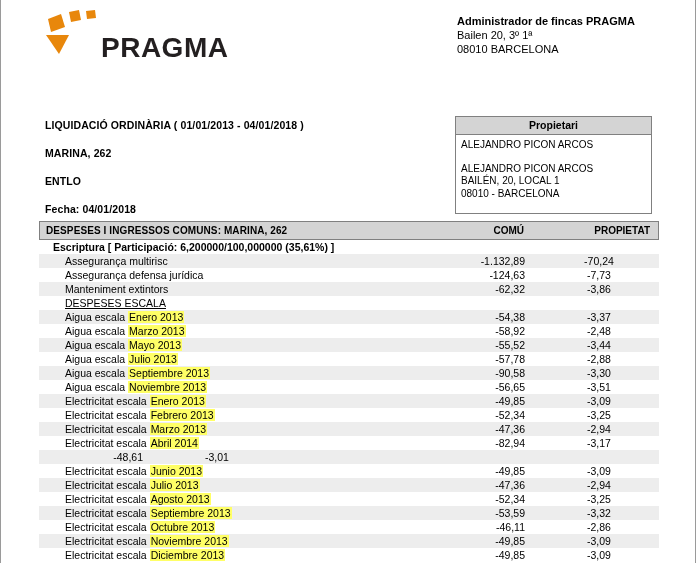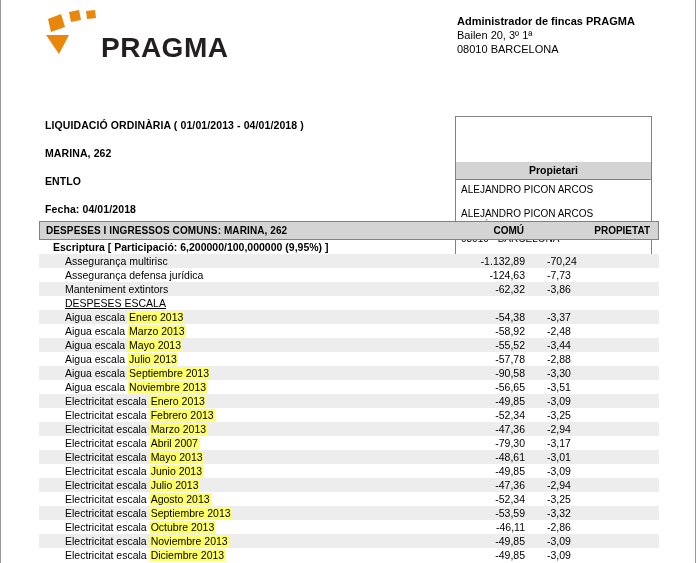--- a/index.html
+++ b/index.html
@@ -91,21 +91,20 @@
     border: 1px solid #808080;
     box-sizing: border-box;
   }
   .owner-head {
     background: #d4d4d4;
     border-bottom: 1px solid #808080;
     text-align: center;
     font-weight: bold;
     font-size: 10.5px;
     padding: 2px 0 3px;
-    margin-top: 45px;
   }
   .owner-body {
     padding: 4px 5px 6px;
     font-size: 10px;
     line-height: 12.5px;
     min-height: 68px;
   }
   .owner-body .spacer {
     height: 11px;
   }
@@ -158,21 +157,21 @@
     white-space: nowrap;
     overflow: hidden;
   }
   .row .c-comu {
     width: 104px;
     text-align: right;
     padding-right: 22px;
   }
   .row .c-prop {
     width: 104px;
-    text-align: left;
+    text-align: center;
     padding-right: 8px;
   }
 
   .row.escriptura .c-desc {
     font-weight: bold;
     padding-left: 14px;
   }
   .row.indent .c-desc {
     padding-left: 26px;
   }
@@ -231,21 +230,21 @@
   </div>
 
   <div class="table-wrap">
     <div class="tbl-head">
       <div class="c-desc">DESPESES I INGRESSOS COMUNS: MARINA, 262</div>
       <div class="c-comu">COMÚ</div>
       <div class="c-prop">PROPIETAT</div>
     </div>
 
     <div class="row escriptura">
-      <div class="c-desc">Escriptura [ Participació: 6,200000/100,000000 (9,95%) ]</div>
+      <div class="c-desc">Escriptura [ Participació: 6,200000/100,000000 (35,61%) ]</div>
       <div class="c-comu"></div>
       <div class="c-prop"></div>
     </div>
 
     <div id="rows-container">
         <div class="row indent alt">
           <div class="c-desc">Assegurança multirisc</div>
           <div class="c-comu">-1.132,89</div>
           <div class="c-prop">-70,24</div>
         </div>
@@ -303,26 +302,25 @@
           <div class="c-desc"><span class="nm">Electricitat escala </span><span class="hl">Febrero 2013</span></div>
           <div class="c-comu">-52,34</div>
           <div class="c-prop">-3,25</div>
         </div>
         <div class="row indent alt">
           <div class="c-desc"><span class="nm">Electricitat escala </span><span class="hl">Marzo 2013</span></div>
           <div class="c-comu">-47,36</div>
           <div class="c-prop">-2,94</div>
         </div>
         <div class="row indent">
-          <div class="c-desc"><span class="nm">Electricitat escala </span><span class="hl">Abril 2007</span></div>
-          <div class="c-comu">-79,30</div>
+          <div class="c-desc"><span class="nm">Electricitat escala </span><span class="hl">Abril 2014</span></div>
+          <div class="c-comu">-82,94</div>
           <div class="c-prop">-3,17</div>
         </div>
         <div class="row indent alt">
-          <div class="c-desc"><span class="nm">Electricitat escala </span><span class="hl">Mayo 2013</span></div>
           <div class="c-comu">-48,61</div>
           <div class="c-prop">-3,01</div>
         </div>
         <div class="row indent">
           <div class="c-desc"><span class="nm">Electricitat escala </span><span class="hl">Junio 2013</span></div>
           <div class="c-comu">-49,85</div>
           <div class="c-prop">-3,09</div>
         </div>
         <div class="row indent alt">
           <div class="c-desc"><span class="nm">Electricitat escala </span><span class="hl">Julio 2013</span></div>

